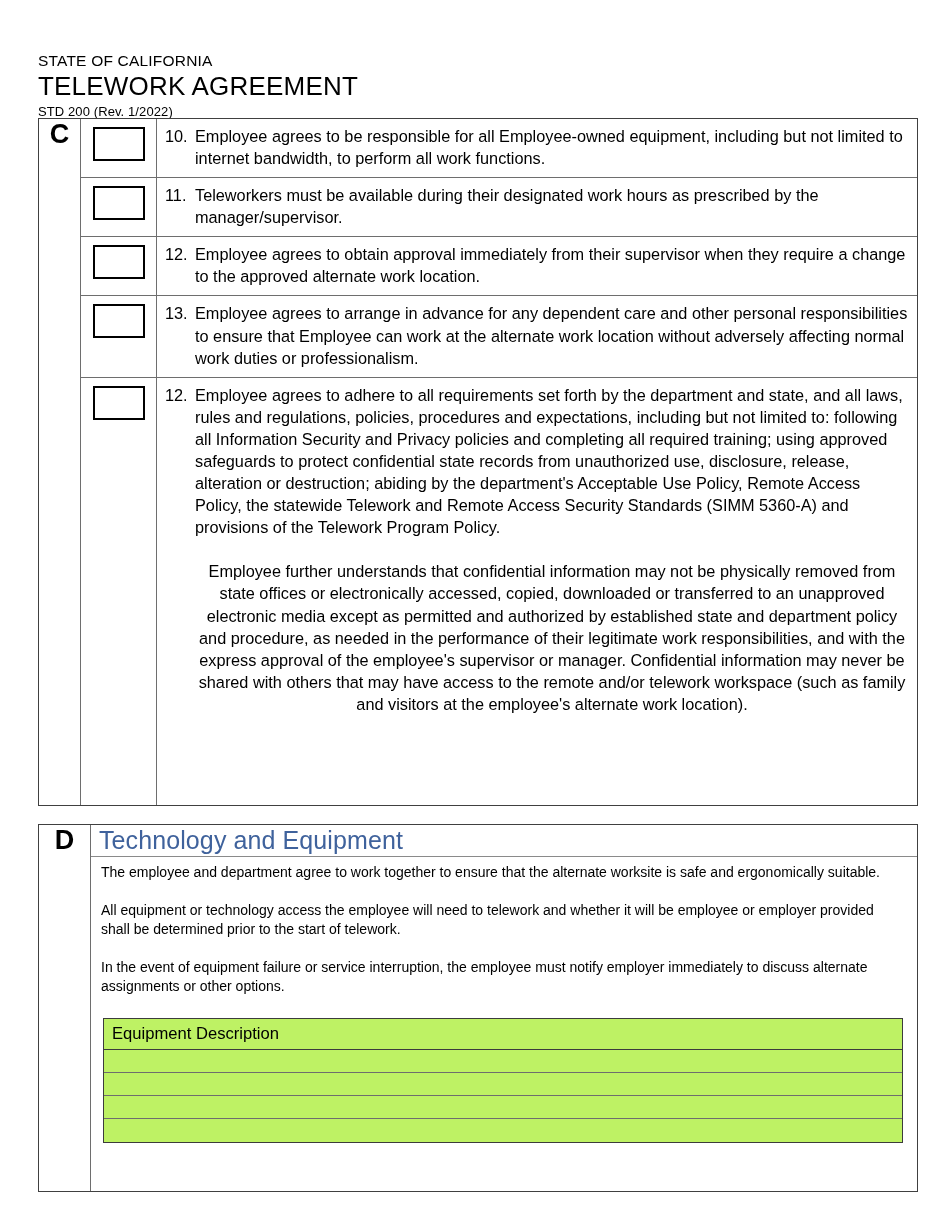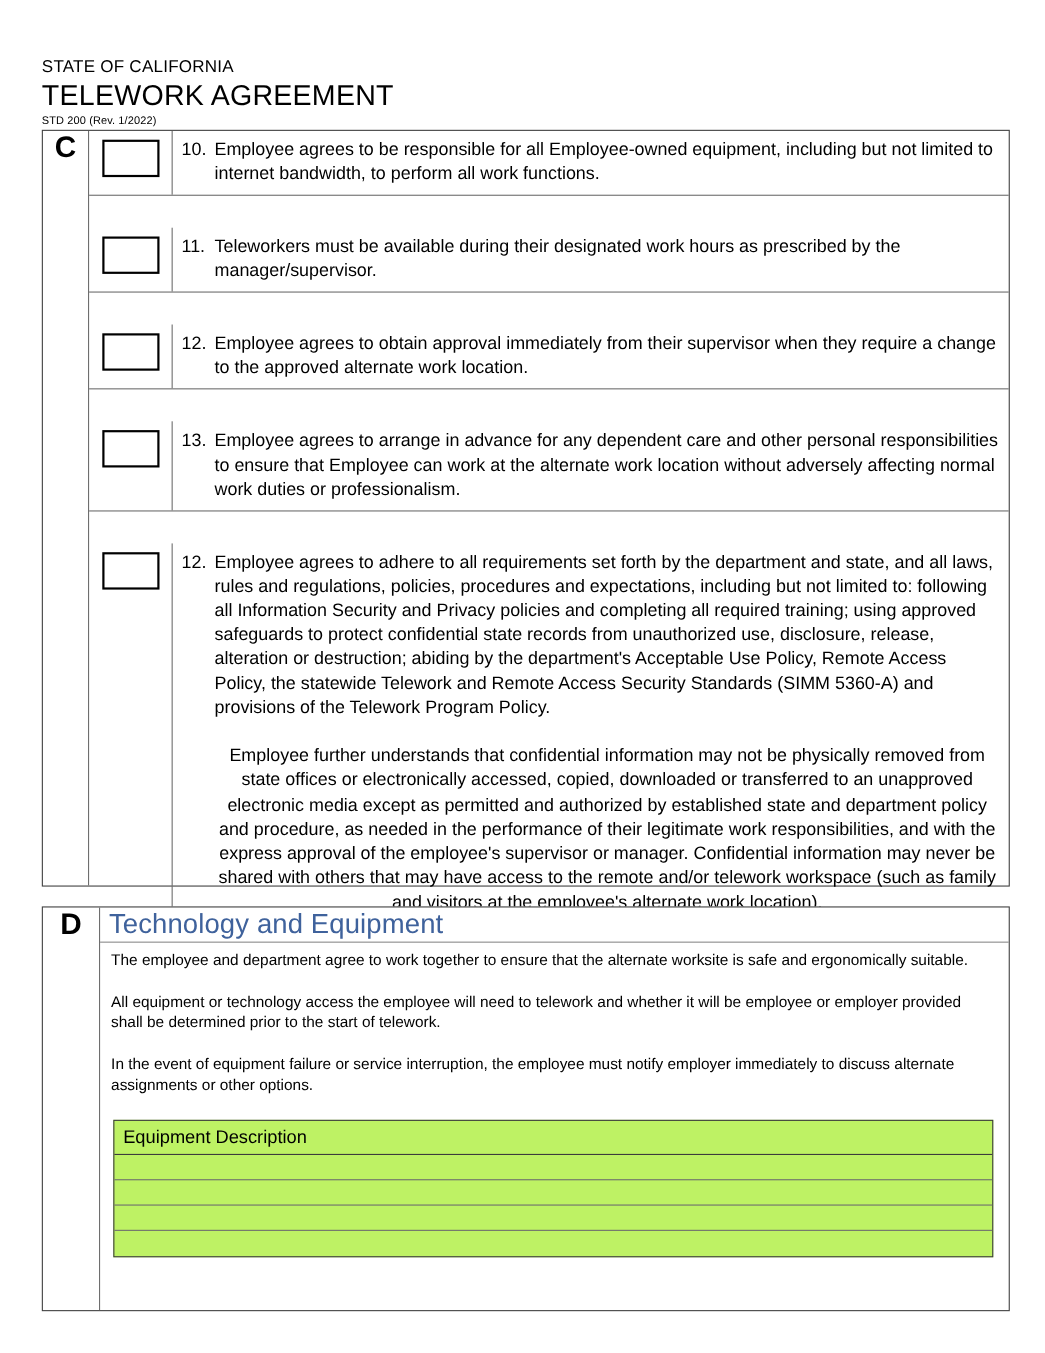--- a/index.html
+++ b/index.html
@@ -39,21 +39,21 @@
     font-weight: 400;
   }
   .doc-title {
     font-size: 26px;
     line-height: 1.15;
     letter-spacing: 0.2px;
     font-weight: 400;
     margin-top: 2px;
   }
   .doc-rev {
-    font-size: 10px;
+    font-size: 13px;
     line-height: 1.15;
     margin-top: 3px;
     letter-spacing: 0.1px;
   }
 
   
   .section-c {
     position: absolute;
     left: 38px;
     top: 118px;
@@ -76,21 +76,20 @@
     width: 100%;
     text-align: center;
     font-size: 27px;
     font-weight: 700;
     line-height: 1;
   }
   .col-rows {
     flex: 1 1 auto;
     display: flex;
     flex-direction: column;
-    gap: 29px;
   }
   .c-row {
     display: flex;
     border-bottom: 1.2px solid #6e6e6e;
   }
   .c-row:last-child { border-bottom: none; flex: 1 1 auto; }
 
   .cell-check {
     width: 76px;
     flex: 0 0 76px;

